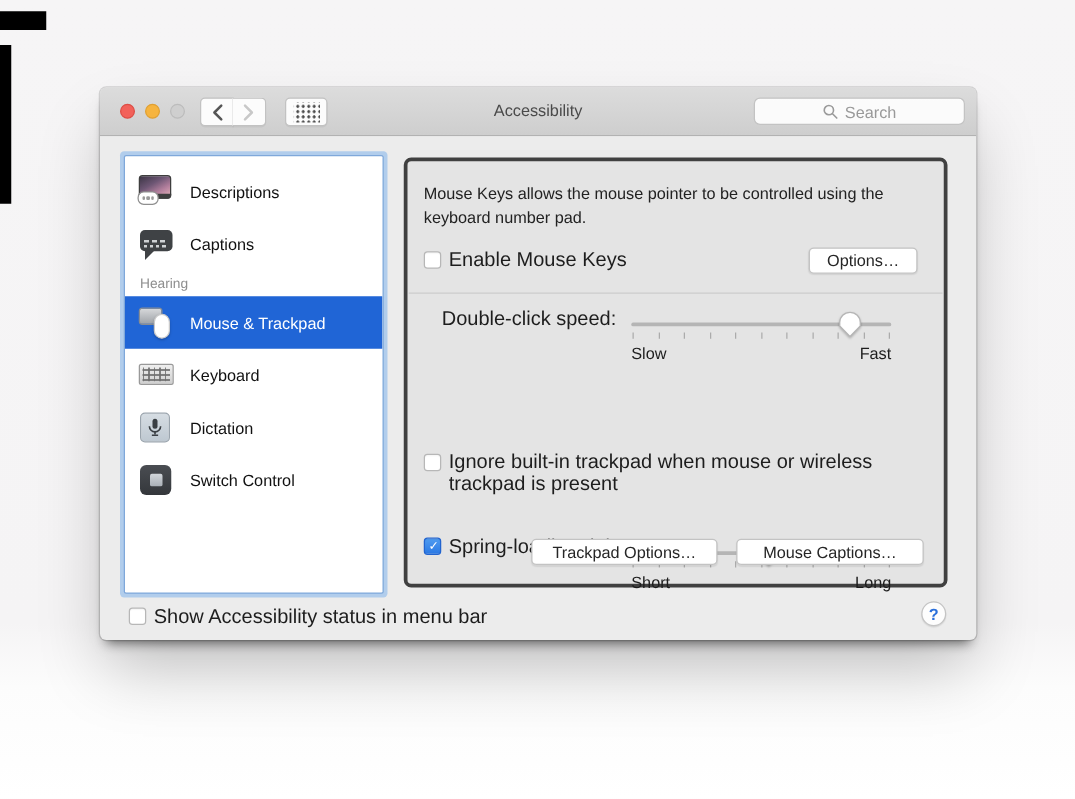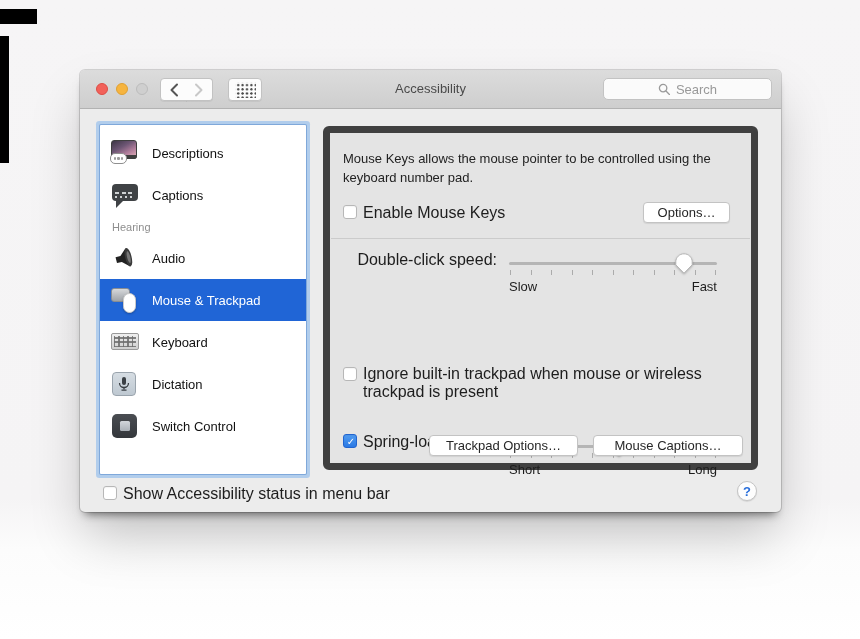--- a/index.html
+++ b/index.html
@@ -99,21 +99,21 @@
   .ic-switch{position:absolute;left:2px;top:3px;width:25px;height:24px;border-radius:5px;
     background:linear-gradient(#4a4d52,#34373b);display:flex;align-items:center;justify-content:center;}
   .ic-switch i{width:10px;height:10px;background:linear-gradient(#d2d6db,#aab0b7);border-radius:1.5px;}
   .ic-dict{position:absolute;left:2px;top:3px;width:24px;height:24px;border-radius:4px;
     background:linear-gradient(#d6dde3,#bec8d1);border:1px solid #9aa4ad;box-sizing:border-box;
     display:flex;align-items:center;justify-content:center;}
 
   
   .panel{
     position:absolute;left:243px;top:56px;width:435px;height:344px;background:#e4e4e4;
-    border:7px solid #404040;border-radius:6px;box-sizing:border-box;
+    border:3px solid #404040;border-radius:6px;box-sizing:border-box;
   }
   .intro{position:absolute;left:13px;top:16px;width:402px;font-size:13px;line-height:19px;color:#222;}
   .checkbox{
     position:absolute;width:14px;height:14px;background:#fff;border:1px solid #b7b7b7;border-radius:3px;
     box-sizing:border-box;box-shadow:inset 0 1px 1px rgba(0,0,0,.04);
   }
   .checkbox.checked{background:linear-gradient(#4f9bf0,var(--checkbox-blue,#2b79e4));border-color:#2264cf;}
   .checkbox.checked::after{content:"✓";position:absolute;left:0;top:0;width:14px;height:14px;line-height:13px;
     text-align:center;color:#fff;font-size:10px;font-weight:bold;}
   .cb-enable{left:13px;top:72px;}
@@ -211,32 +211,20 @@
           <span class="ic-capt-bubble"></span>
             <span class="ic-capt-tail"></span>
           <span class="ic-capt-l1"></span>
             <span class="ic-capt-l2"></span>
         </span>
         <span class="sb-label">Captions</span>
       </div>
 
       <div class="sb-section">Hearing</div>
 
-      <div class="sb-item">
-        <span class="sb-iconbox">
-          <svg class="ic-audio" width="28" height="28" viewBox="0 0 28 28">
-            <g transform="rotate(-14 14 14)">
-              <path d="M5 11 L10 11 L17 4.5 L17 23.5 L10 17 L5 17 Z" fill="#222"></path>
-              <ellipse cx="17.5" cy="14" rx="3.2" ry="9.5" fill="#3a3a3a"></ellipse>
-              <ellipse cx="17.8" cy="14" rx="1.6" ry="6" fill="#777"></ellipse>
-            </g>
-          </svg>
-        </span>
-        <span class="sb-label">Audio</span>
-      </div>
 
 
       <div class="sb-item selected">
         <span class="sb-iconbox">
           <span class="ic-tp"></span>
             <span class="ic-mouse"></span>
         </span>
         <span class="sb-label">Mouse &amp; Trackpad</span>
       </div>
 

